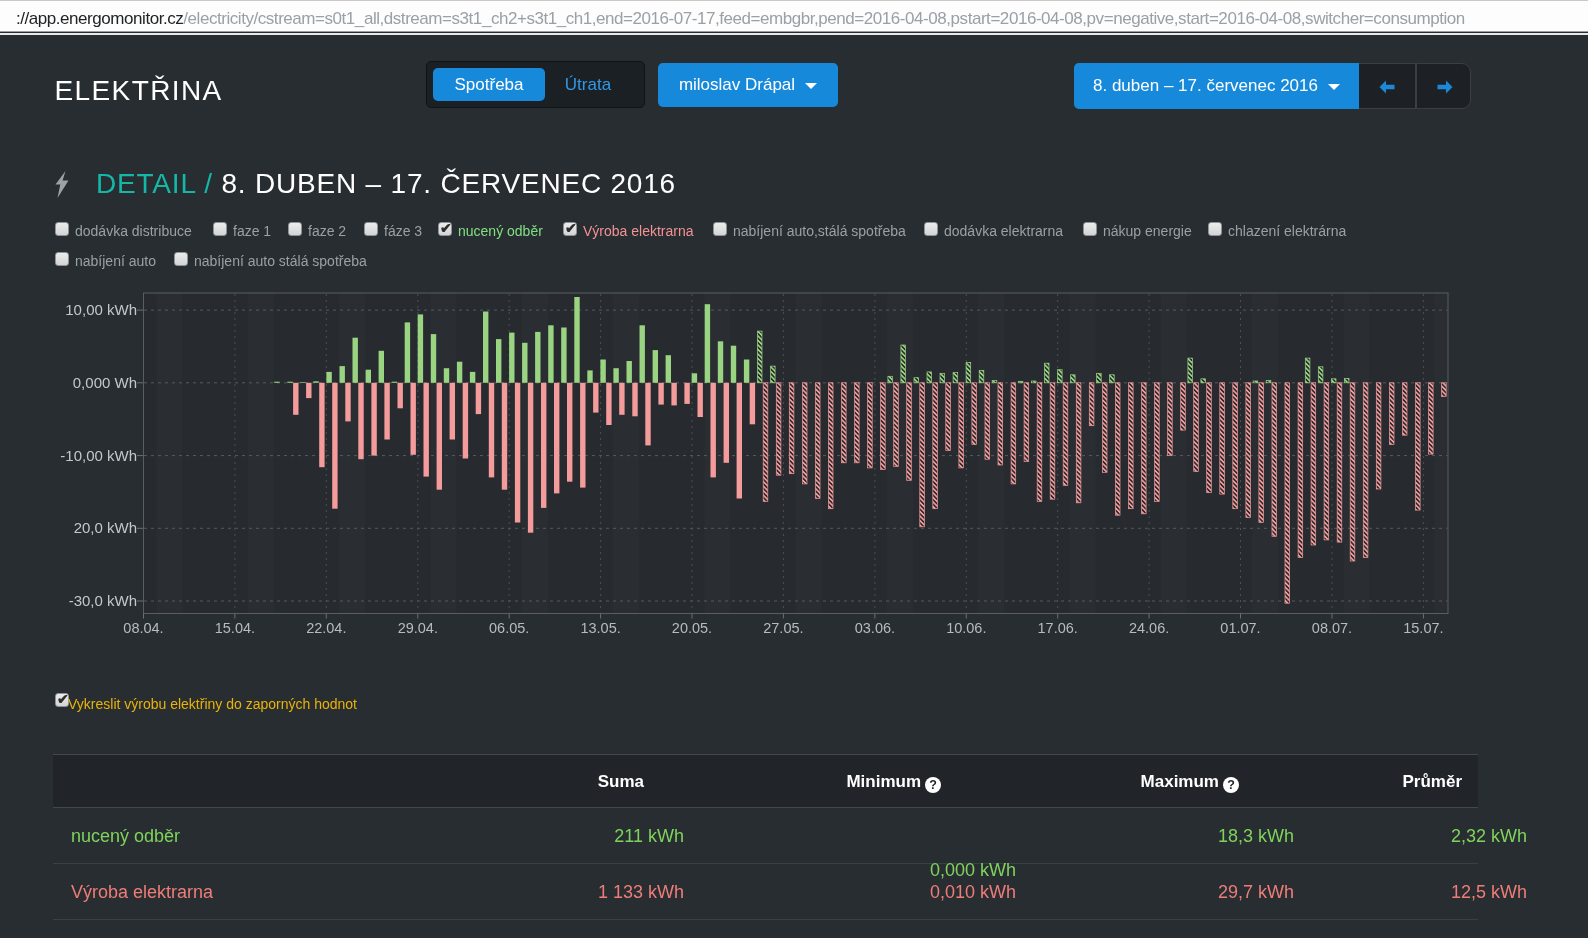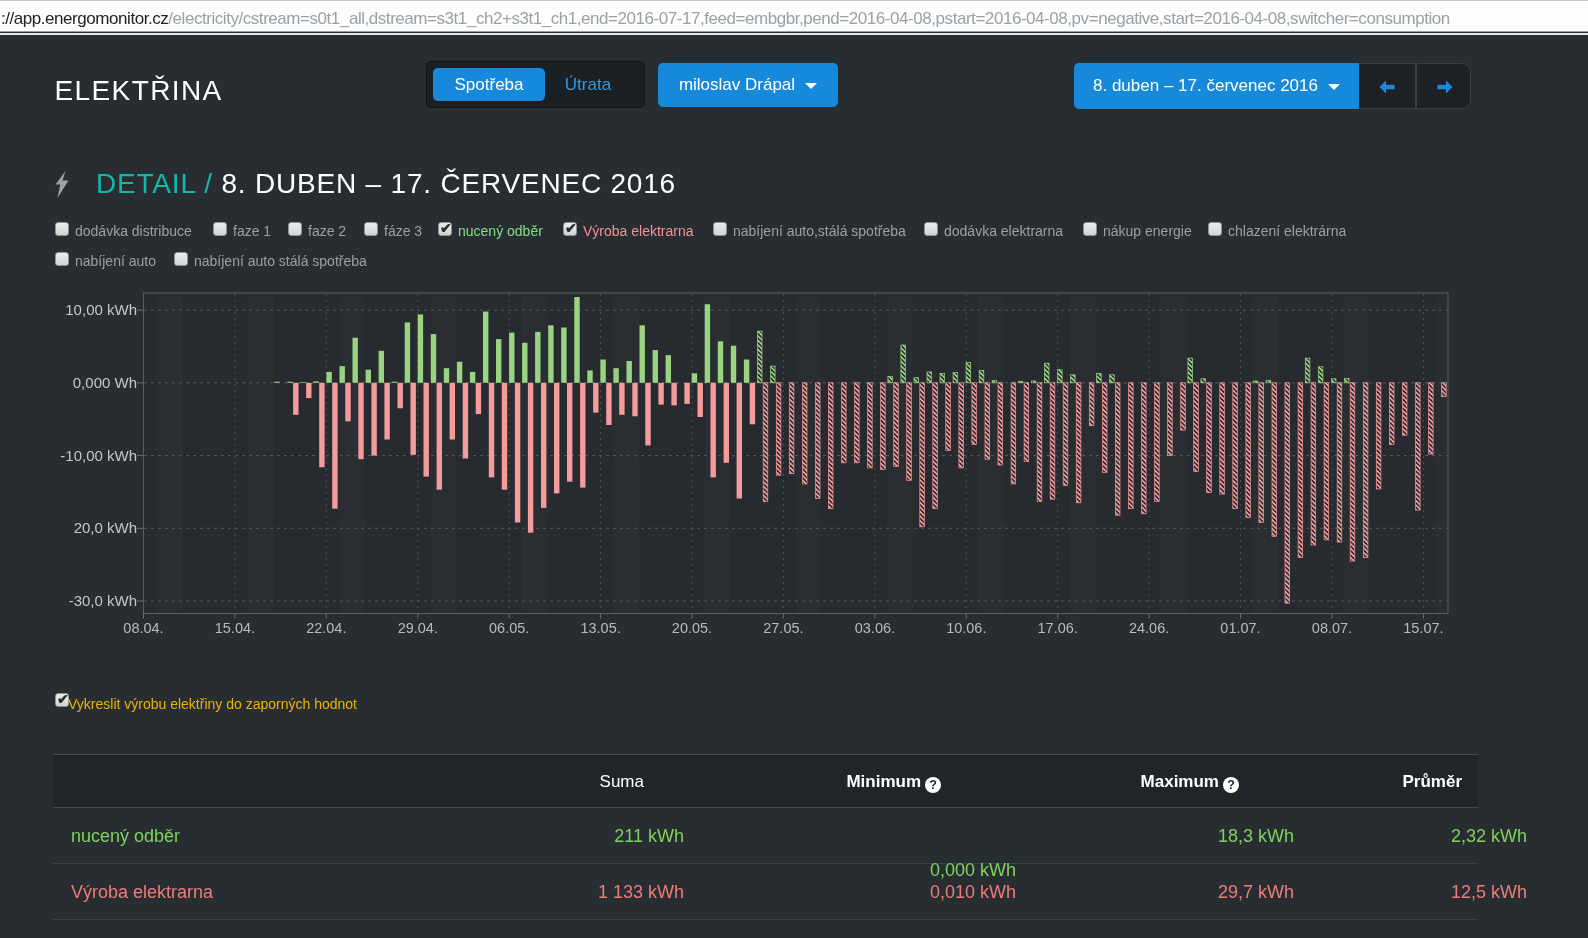--- a/index.html
+++ b/index.html
@@ -5,21 +5,21 @@
 .abs{position:absolute}
 .cb{position:absolute;width:14px;height:14px;background:linear-gradient(#ebecec,#d3d4d5);border:1px solid #909396;border-radius:3px}
 .cb.ck:after{content:"\2714";position:absolute;left:1px;top:-3px;font-size:14px;font-weight:bold;color:#2d2d2d}
 .cbl{position:absolute;font-size:14px;white-space:nowrap}
 .blue{background:#1789db;border-radius:5px;color:#fff}
 .caret{display:inline-block;width:0;height:0;border-left:6px solid transparent;border-right:6px solid transparent;border-top:6px solid #fff;vertical-align:middle;margin-left:10px}
 .rt{position:absolute;white-space:nowrap}
 </style></head><body>
 <div class="abs" style="left:0;top:0;width:1588px;height:32px;background:#fdfdfd;border-top:1px solid #c9c9c9;border-bottom:1px solid #9c9c9c"></div>
 <div class="abs" style="left:0;top:33px;width:1588px;height:2px;background:#e9e9e9"></div>
-<div class="abs" style="left:1px;top:10px;font-size:17px;line-height:1;color:#9aa0a6;white-space:nowrap;letter-spacing:-0.45px"><span style="color:#212427">://app.energomonitor.cz</span>/electricity/cstream=s0t1_all,dstream=s3t1_ch2+s3t1_ch1,end=2016-07-17,feed=embgbr,pend=2016-04-08,pstart=2016-04-08,pv=negative,start=2016-04-08,switcher=consumption</div>
+<div class="abs" style="left:16px;top:10px;font-size:17px;line-height:1;color:#9aa0a6;white-space:nowrap;letter-spacing:-0.45px"><span style="color:#212427">://app.energomonitor.cz</span>/electricity/cstream=s0t1_all,dstream=s3t1_ch2+s3t1_ch1,end=2016-07-17,feed=embgbr,pend=2016-04-08,pstart=2016-04-08,pv=negative,start=2016-04-08,switcher=consumption</div>
 
 <div class="abs" style="left:54.5px;top:76.5px;font-size:28px;line-height:1;color:#fff;letter-spacing:1.4px">ELEKTŘINA</div>
 
 <div class="abs" style="left:426px;top:61px;width:219px;height:47px;background:#1b2024;border:1px solid #101316;border-radius:5px"></div>
 <div class="abs blue" style="left:433px;top:68px;width:112px;height:33px;font-size:17px;text-align:center;line-height:33px">Spotřeba</div>
 <div class="abs" style="left:545px;top:68px;width:86px;height:33px;color:#3198e8;font-size:17px;text-align:center;line-height:33px">Útrata</div>
 
 <div class="abs blue" style="left:658px;top:63px;width:180px;height:44px;font-size:17px;text-align:center;line-height:44px">miloslav Drápal<span class="caret"></span></div>
 
 <div class="abs blue" style="left:1074px;top:63px;width:285px;height:46px;font-size:17px;text-align:center;line-height:46px;border-radius:5px 0 0 5px">8. duben – 17. červenec 2016<span class="caret"></span></div>
@@ -306,21 +306,21 @@
 <text x="1332.0" y="633" text-anchor="middle" fill="#b6bbbf" font-size="14.5">08.07.</text>
 <text x="1423.4" y="633" text-anchor="middle" fill="#b6bbbf" font-size="14.5">15.07.</text>
 </svg>
 
 <span class="cb ck" style="left:55px;top:693px"></span>
 <span class="cbl" style="left:68px;top:696px;color:#eab308">Vykreslit výrobu elektřiny do zaporných hodnot</span>
 
 <div class="abs" style="left:53px;top:754px;width:1425px;height:54px;background:#212529;border-top:1px solid #42484e;border-bottom:1px solid #42484e"></div>
 <div class="abs" style="left:53px;top:863px;width:1425px;height:1px;background:#3a4045"></div>
 <div class="abs" style="left:53px;top:919px;width:1425px;height:1px;background:#3a4045"></div>
-<div class="rt" style="right:944px;top:772px;font-size:17px;font-weight:normal;color:#fff">Suma</div>
+<div class="rt" style="right:944px;top:772px;font-size:17px;font-weight:bold;color:#fff">Suma</div>
 <div class="rt" style="right:647px;top:772px;font-size:17px;font-weight:bold;color:#fff">Minimum<span style="display:inline-block;width:16px;height:16px;border-radius:8px;background:#fff;color:#1c2125;font-size:12.5px;font-weight:bold;text-align:center;line-height:16px;vertical-align:-1.5px;margin-left:4px">?</span></div>
 <div class="rt" style="right:349px;top:772px;font-size:17px;font-weight:bold;color:#fff">Maximum<span style="display:inline-block;width:16px;height:16px;border-radius:8px;background:#fff;color:#1c2125;font-size:12.5px;font-weight:bold;text-align:center;line-height:16px;vertical-align:-1.5px;margin-left:4px">?</span></div>
 <div class="rt" style="right:126px;top:772px;font-size:17px;font-weight:bold;color:#fff">Průměr</div>
 
 <div class="rt" style="left:71px;top:826px;font-size:18px;color:#7fd35c">nucený odběr</div>
 <div class="rt" style="right:904px;top:826px;font-size:18px;color:#7fd35c">211 kWh</div>
 <div class="rt" style="right:572px;top:860px;font-size:18px;color:#7fd35c">0,000 kWh</div>
 <div class="rt" style="right:294px;top:826px;font-size:18px;color:#7fd35c">18,3 kWh</div>
 <div class="rt" style="right:61px;top:826px;font-size:18px;color:#7fd35c">2,32 kWh</div>
 

